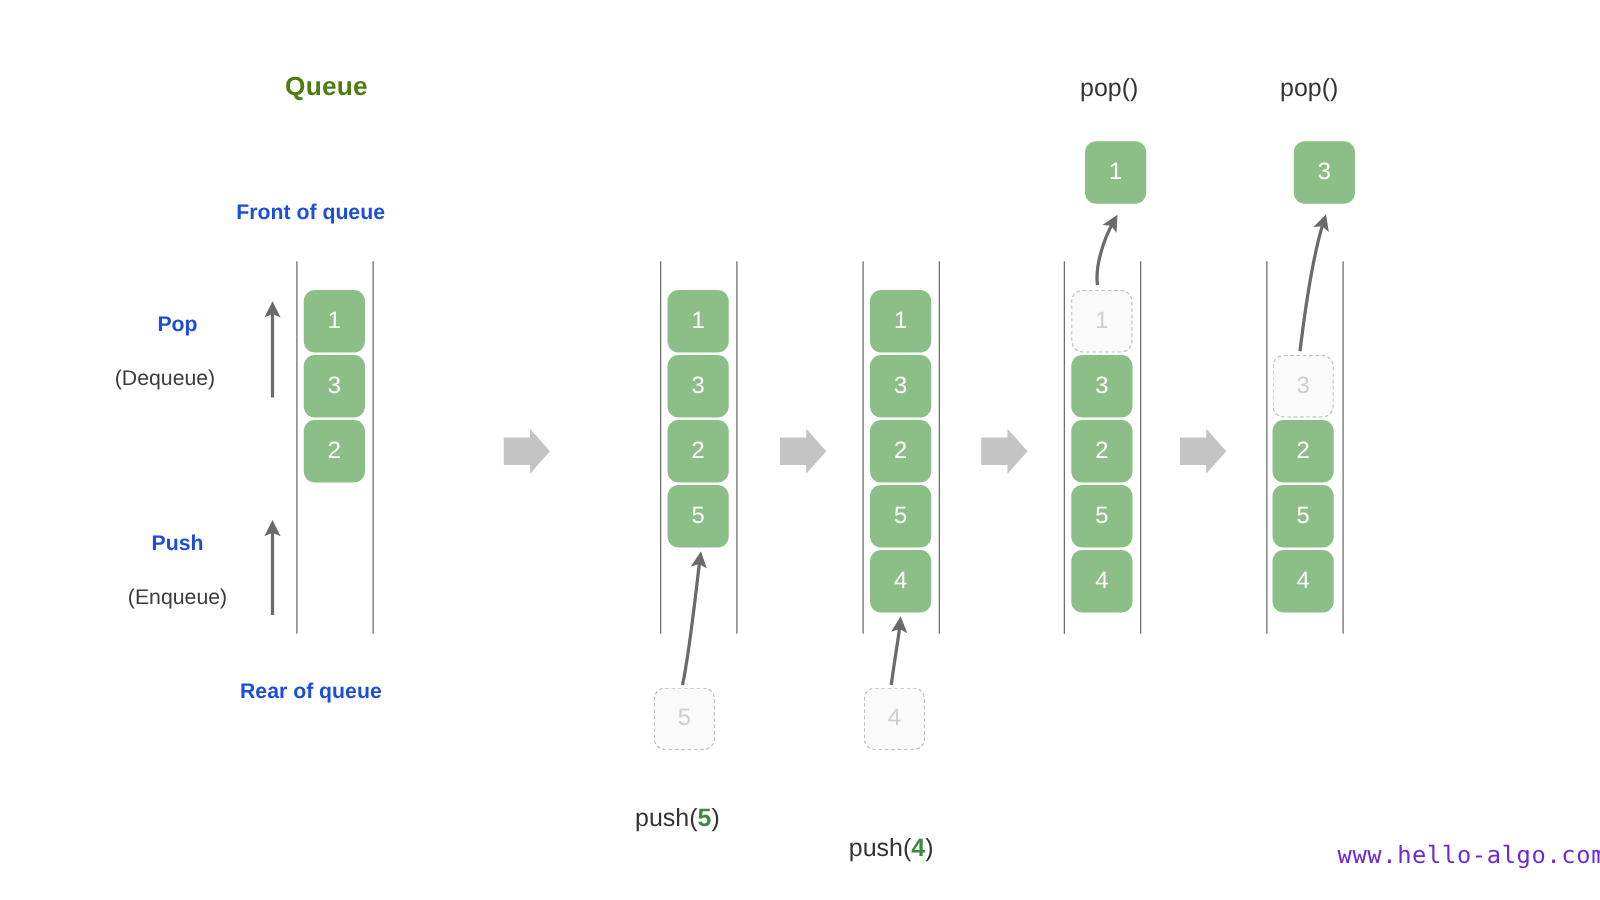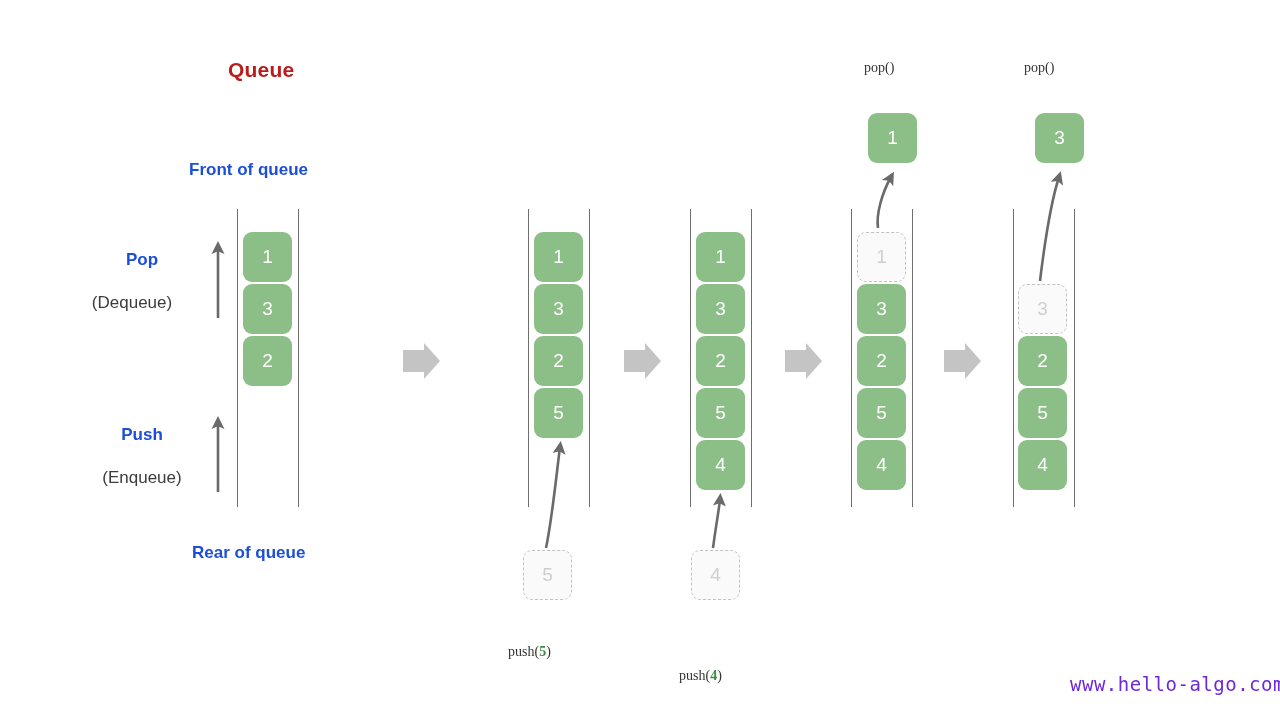--- a/index.html
+++ b/index.html
@@ -23,21 +23,21 @@
     height: 720px;
   }
 
   .abs { position: absolute; }
 
   
   .title-queue {
     left: 228px; top: 58px;
     font-size: 21px;
     font-weight: bold;
-    color: #b91c1c;
+    color: #4d7c0f;
     letter-spacing: 0.2px;
     white-space: nowrap;
   }
   .lbl-bold {
     font-size: 17px;
     font-weight: bold;
     color: #1d4ed8;
     white-space: nowrap;
   }
   .lbl-plain {
@@ -54,22 +54,22 @@
     width: 160px;
     white-space: nowrap;
   }
   .pop-label   { left: 62px; top: 250px; }
   .pop-label2  { left: 52px; top: 293px; }
   .push-label  { left: 62px; top: 425px; }
   .push-label2 { left: 62px; top: 468px; }
 
   
   .mono-op {
-    font-family: Liberation Serif, serif;
-    font-size: 14px;
+    font-family: Liberation Sans, sans-serif;
+    font-size: 20px;
     color: #333333;
     white-space: nowrap;
   }
   .mono-op .arg {
     color: #3c8a3f;
     font-weight: bold;
   }
   .op-push5 { left: 508px; top: 644px; }
   .op-push4 { left: 679px; top: 668px; }
   .op-pop1  { left: 864px; top: 60px; }

